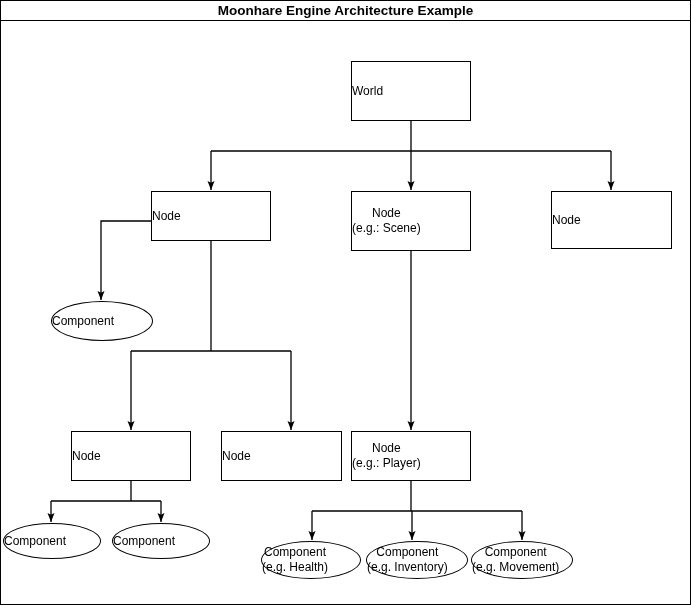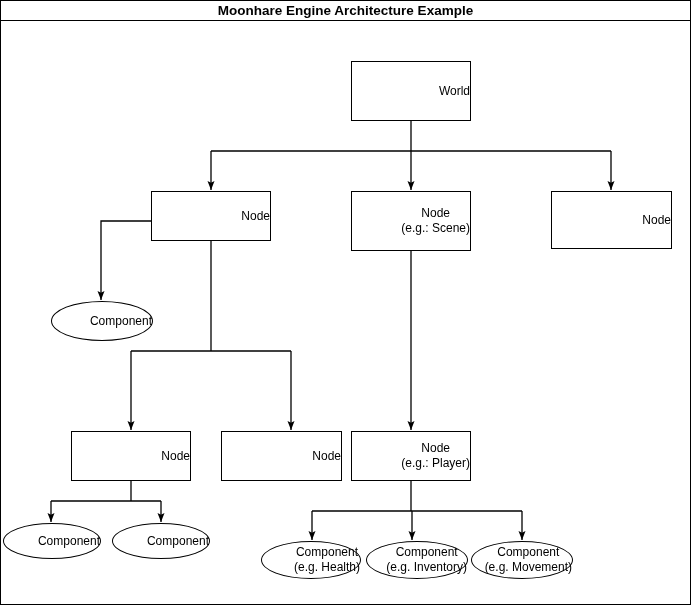--- a/index.html
+++ b/index.html
@@ -36,21 +36,21 @@
     stroke: #000000;
     stroke-width: 1.3;
   }
   .shape {
     position: absolute;
     box-sizing: border-box;
     background: #ffffff;
     border: 1.4px solid #000000;
     display: flex;
     align-items: center;
-    justify-content: flex-end;
+    justify-content: flex-start;
     text-align: center;
     font-size: 12px;
     line-height: 15px;
     white-space: pre-line;
   }
   .ellipse { border-radius: 50%; }
 </style>
 </head>
 <body>
 

